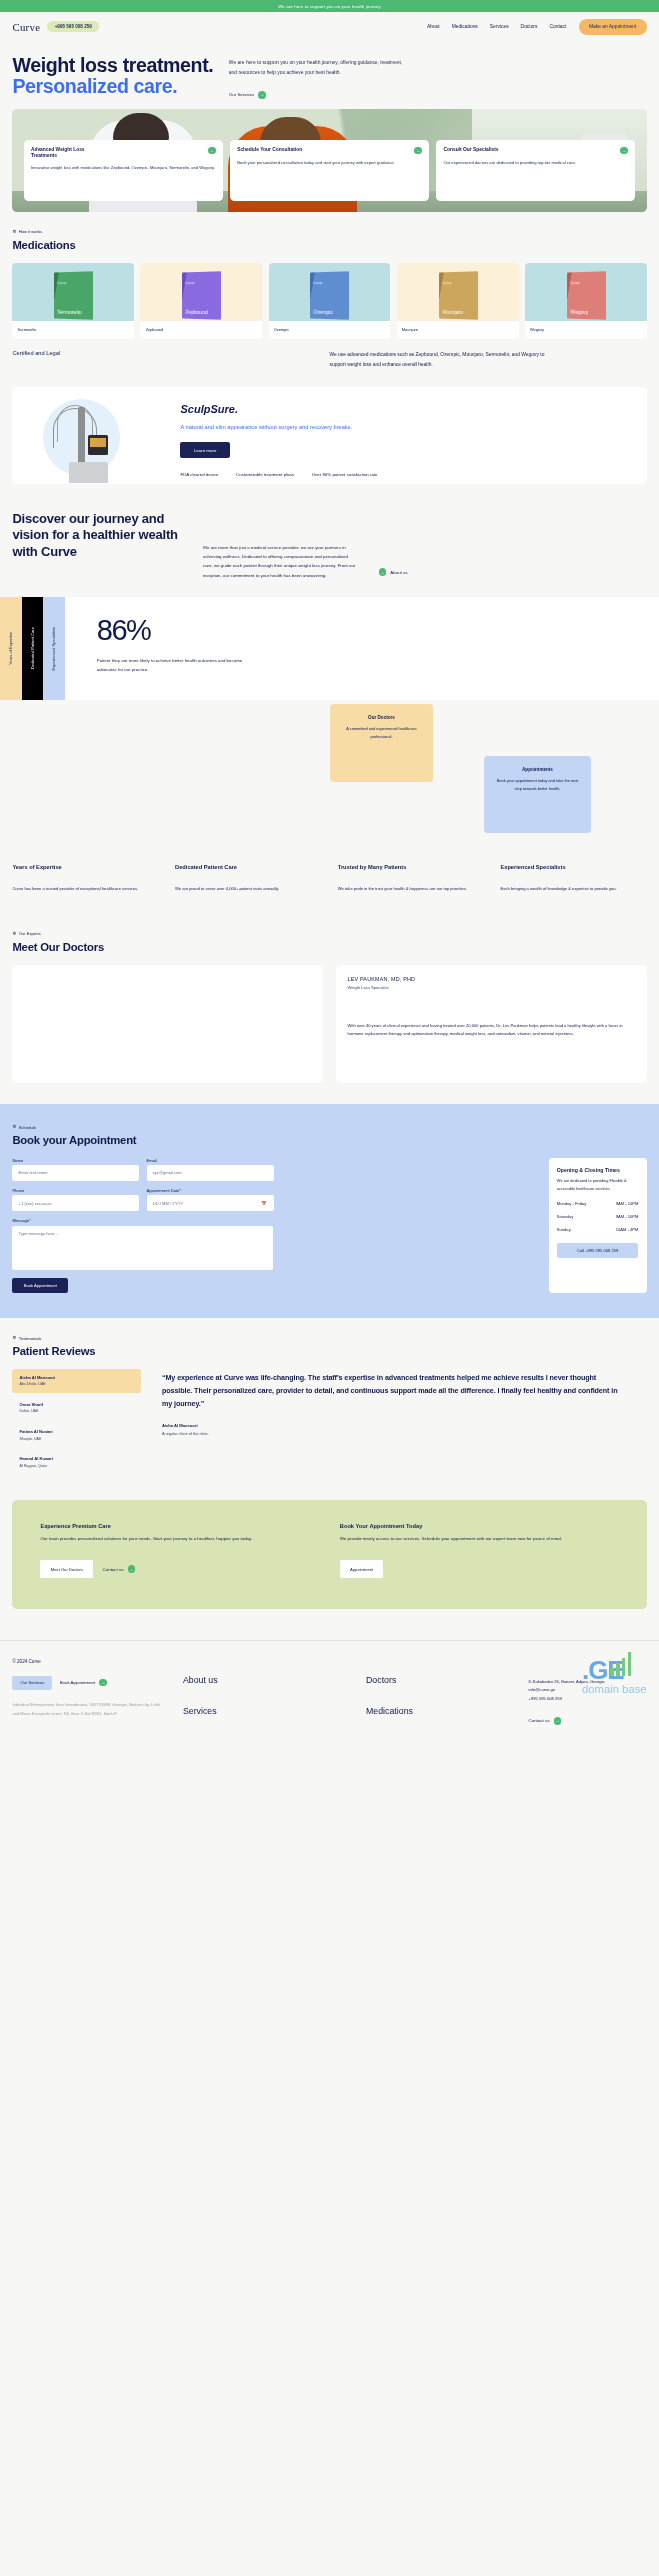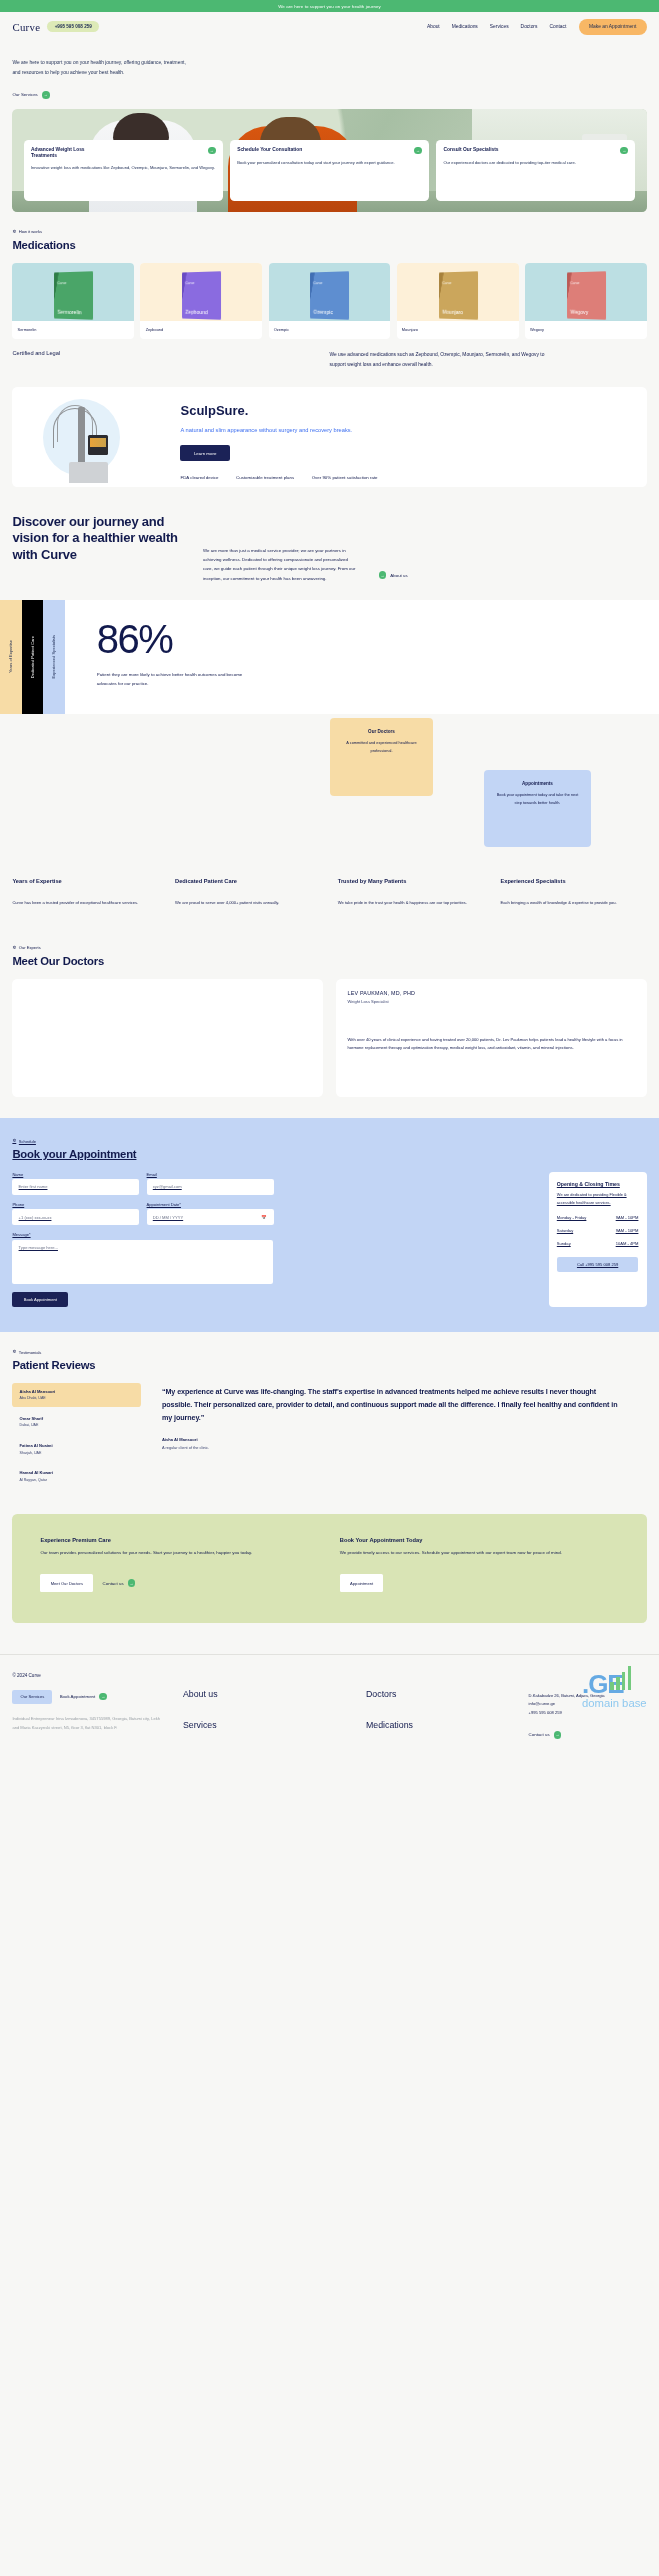--- a/index.html
+++ b/index.html
@@ -158,21 +158,21 @@
     position:absolute; left: 31px; top: 4.1px; width: 77px; height: 77px; border-radius:50%;
     background:#e4f1fa;
   }
   .sculp-img .pole { position:absolute; left:66px; top:11.3px; width:6.7px; height:62px; background:#8c8f92; border-radius:1.5px; }
   .sculp-img .arms { position:absolute; left:45px; top:9.3px; width:36px; height:37px; border:1.5px solid #9a9da0; border-bottom:none; border-radius:20.6px 20.6px 0 0; }
   .sculp-img .arms2 { position:absolute; left:41px; top:12.4px; width:44px; height:40px; border:1.5px solid #8d9093; border-bottom:none; border-radius:24px 24px 0 0; }
   .sculp-img .screen { position:absolute; left:76px; top:40px; width:19.6px; height:19.6px; background:#2b2b30; border-radius:1.5px; }
   .sculp-img .screen::after{content:"";position:absolute;left:2.1px;top:3.1px;right:2.1px;height:8.2px;background:linear-gradient(90deg,#e8a33a,#caa24a);}
   .sculp-img .base { position:absolute; left:57px; top:67px; width:39px; height:20.6px; background:#cfd2d5; border-radius:2.1px 2.1px 0 0; }
   .sculp-body { flex: 1; padding: 7.2px 12.4px 0 3.1px; }
-  .sculp-body h3 { font-size: 13px; font-weight: bold; }
+  .sculp-body h3 { font-size: 11px; font-weight: bold; font-style: italic; }
   .sculp-body .sub { color:#3c6ef0; font-size: 5.7px; line-height: 1.9; margin-top: 7.2px; }
   .btn-dark {
     margin-top: 9.3px; display:inline-block; background:#1b2257; color:#fff;
     font-size: 4.4px; padding: 5.7px 13.4px; border-radius: 2.1px; cursor:pointer;
   }
   .sculp-stats { display:flex; gap: 17.5px; font-size: 4.4px; margin-top: 13.4px; padding-bottom: 7.2px; }
 
   
   .discover { display:flex; padding: 27px 12.4px 17.5px; gap: 20.6px; }
   .discover h2 { font-size: 13px; line-height: 1.28; letter-spacing:-0.2px; width: 170px; font-weight: bold; }
@@ -185,21 +185,21 @@
   .vbars { display:flex; }
   .vbar { width: 21.6px; display:flex; align-items:center; justify-content:center; }
   .vbar span {
     writing-mode: vertical-rl; transform: rotate(180deg);
     font-size: 4.1px; white-space: nowrap;
   }
   .vbar.yellow { background:#f7dca6; color:#1b2a52; }
   .vbar.black  { background:#000000; color:#ffffff; }
   .vbar.blue   { background:#c2d5f5; color:#1b2a52; }
   .stat-body { padding: 18.5px 0 25px 32px; }
-  .stat-num { font-size: 40px; font-weight: 300; letter-spacing: -1.5px; line-height: 1; }
+  .stat-num { font-size: 29px; font-weight: 300; letter-spacing: -1.5px; line-height: 1; }
   .stat-body p { font-size: 4.4px; line-height: 2.1; margin-top: 11.3px; max-width: 155px; }
 
   
   .pillars { position: relative; height: 155px; }
   .pillar {
     position:absolute; border-radius: 4.1px; padding: 11.3px 10.3px;
     text-align:center;
   }
   .pillar h4 { font-size: 4.6px; font-weight: bold; margin-bottom: 5.2px; }
   .pillar p { font-size: 3.9px; line-height: 1.95; }
@@ -214,21 +214,21 @@
   
   .doctors-sec { padding: 17.5px 12.4px 20.6px; }
   .doc-grid { display:grid; grid-template-columns: 1fr 1fr; gap: 13.4px; margin-top: 12.4px; }
   .doc-card { background:#fff; border-radius: 5.2px; min-height: 118px; padding: 10.3px 11.3px; }
   .doc-card.photo { background:#ffffff; position:relative; overflow:hidden; }
   .doc-card h4 { font-size: 5.4px; letter-spacing:0.2px; font-weight: normal; }
   .doc-card .role { font-size: 4.1px; margin-top: 3.1px; color:#3b4470; }
   .doc-card .bio { font-size: 4.1px; line-height: 2.0; margin-top: 32px; }
 
   
-  .appt { background:#c2d5f5; padding: 20.6px 12.4px 25px; text-decoration: underline; }
+  .appt { background:#c2d5f5; padding: 20.6px 12.4px 25px; }
   .appt .eyebrow, .appt h2.sec { color:#121a4d; }
   .appt-grid { display:flex; gap: 14.4px; margin-top: 11.3px; }
   .form { flex: 1; }
   .frow { display:flex; gap: 7.2px; margin-bottom: 7.2px; }
   .fld { flex: 1; }
   .fld.small { max-width: 127px; }
   label { display:block; font-size: 4.1px; margin-bottom: 2.6px; }
   .inp {
     background:#fff; border-radius: 2.1px; height: 15.5px;
     display:flex; align-items:center; padding: 0 6.2px;
@@ -306,20 +306,24 @@
     <span>About</span>
     <span>Medications</span>
     <span>Services</span>
     <span>Doctors</span>
     <span>Contact</span>
   </div>
   <div class="cta-nav">Make an Appointment</div>
 </div>
 
 <div class="hero">
+  <h1>
+    <span>Weight loss treatment.</span>
+    <span class="accent">Personalized care.</span>
+  </h1>
   <div class="hero-right">
     <p>We are here to support you on your health journey, offering guidance, treatment, and resources to help you achieve your best health.</p>
     <div class="link-row">
       <span>Our Services</span>
       <span class="circ-arrow">→</span>
     </div>
   </div>
 </div>
 
 <div class="hero-band">

